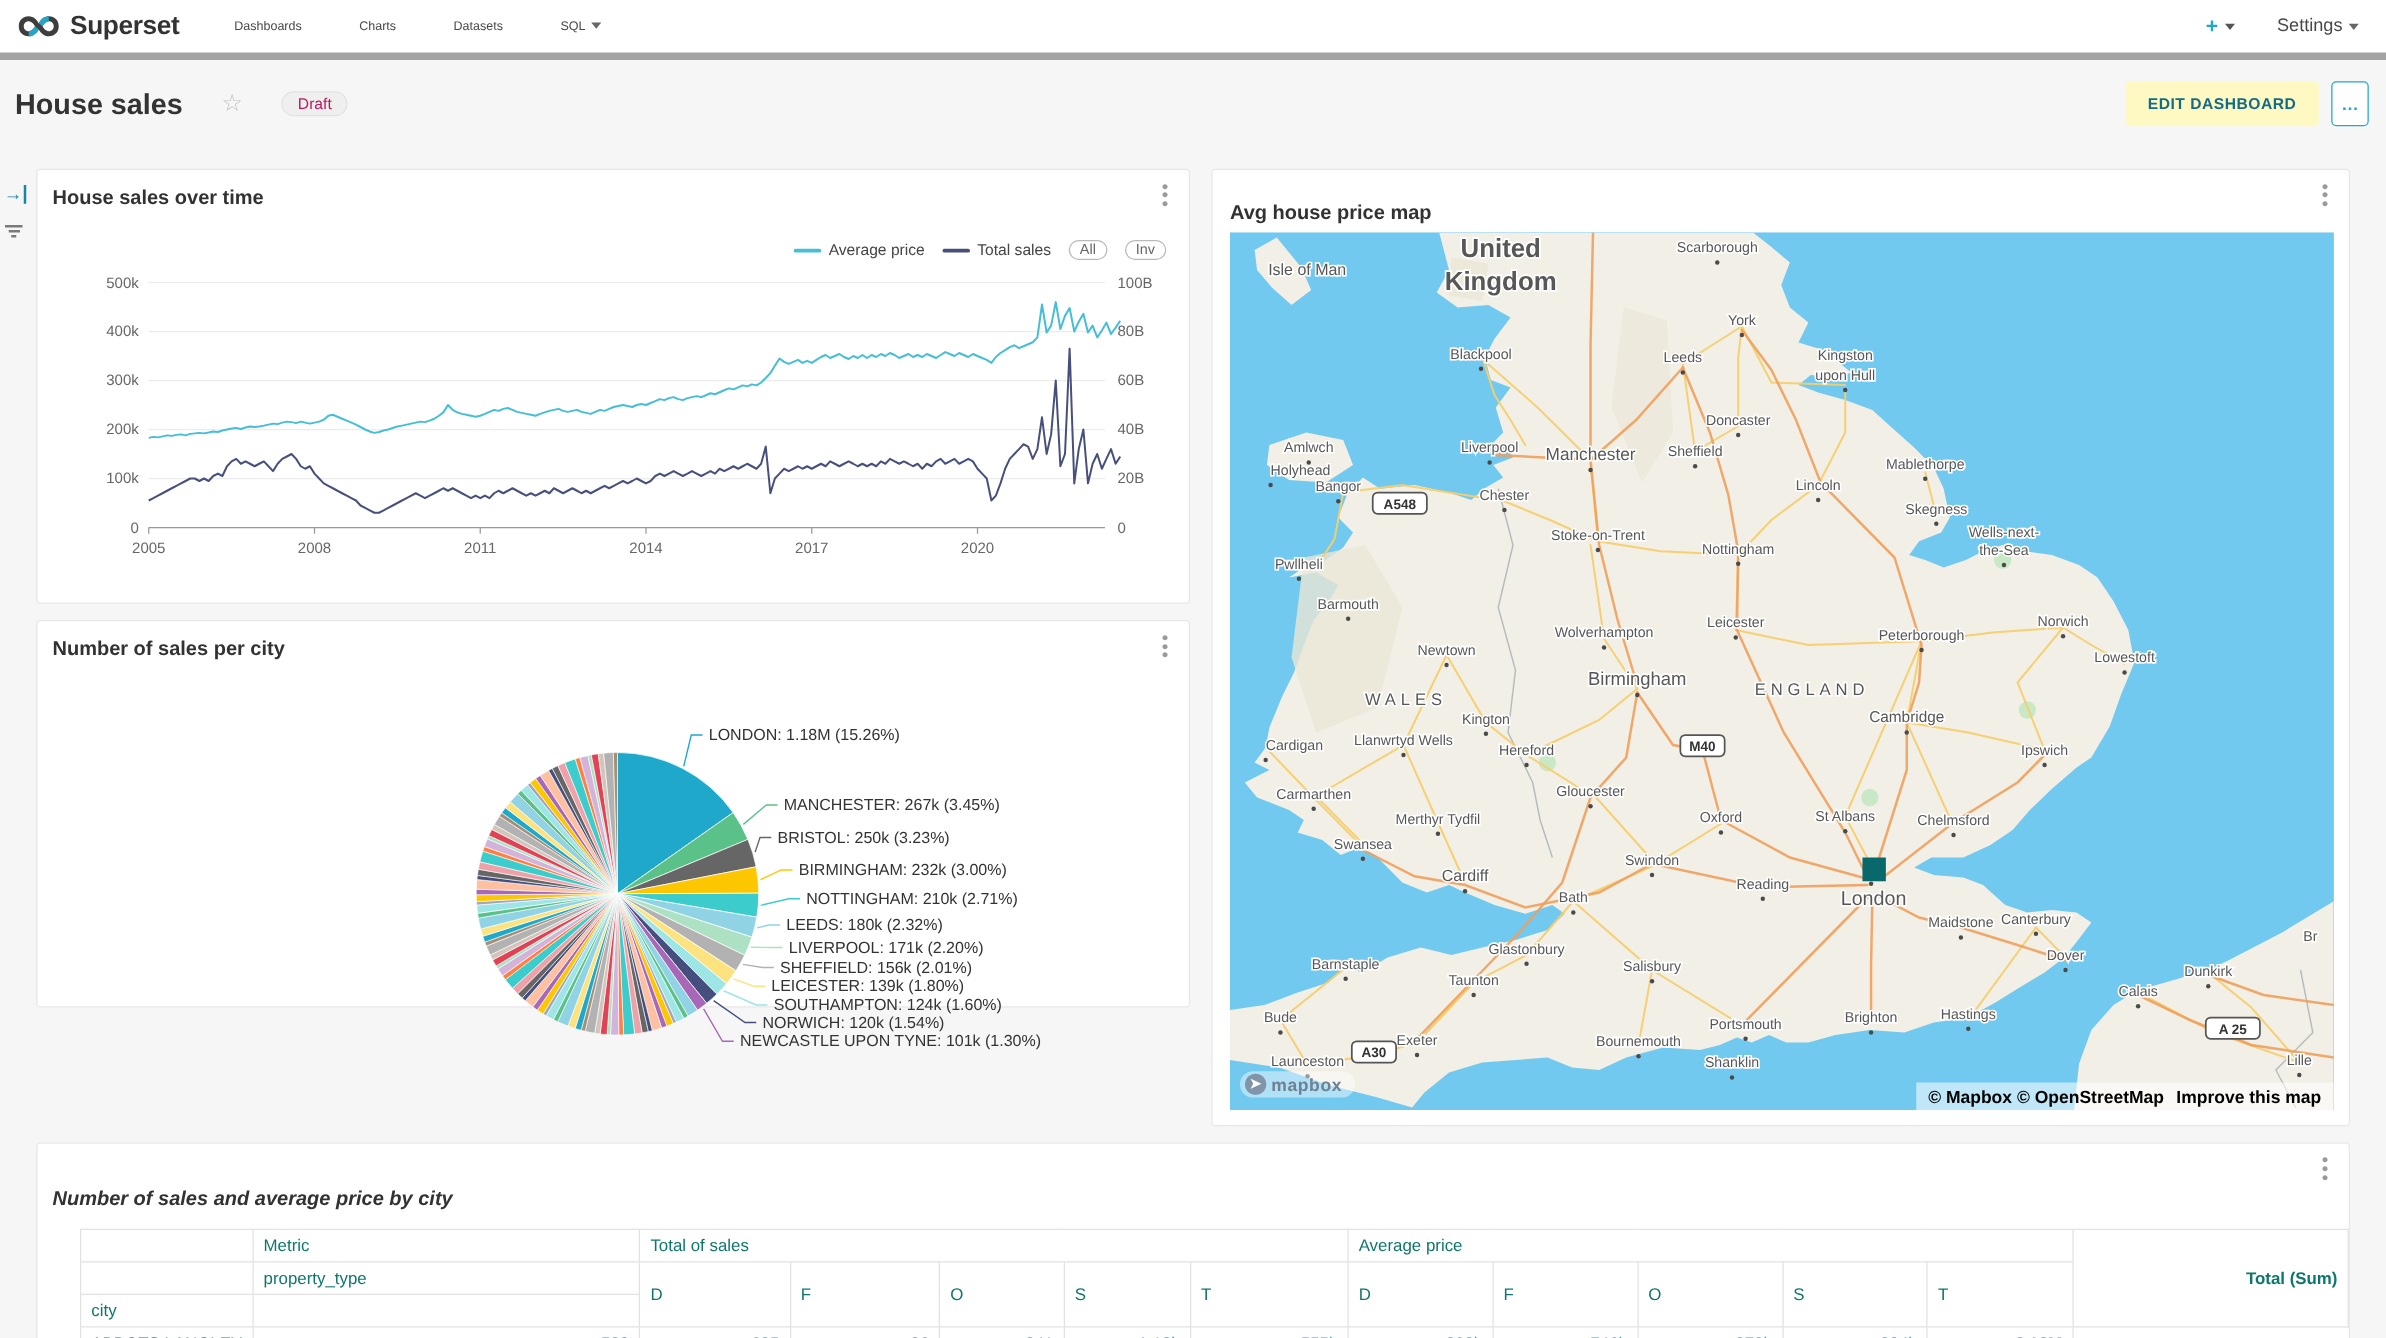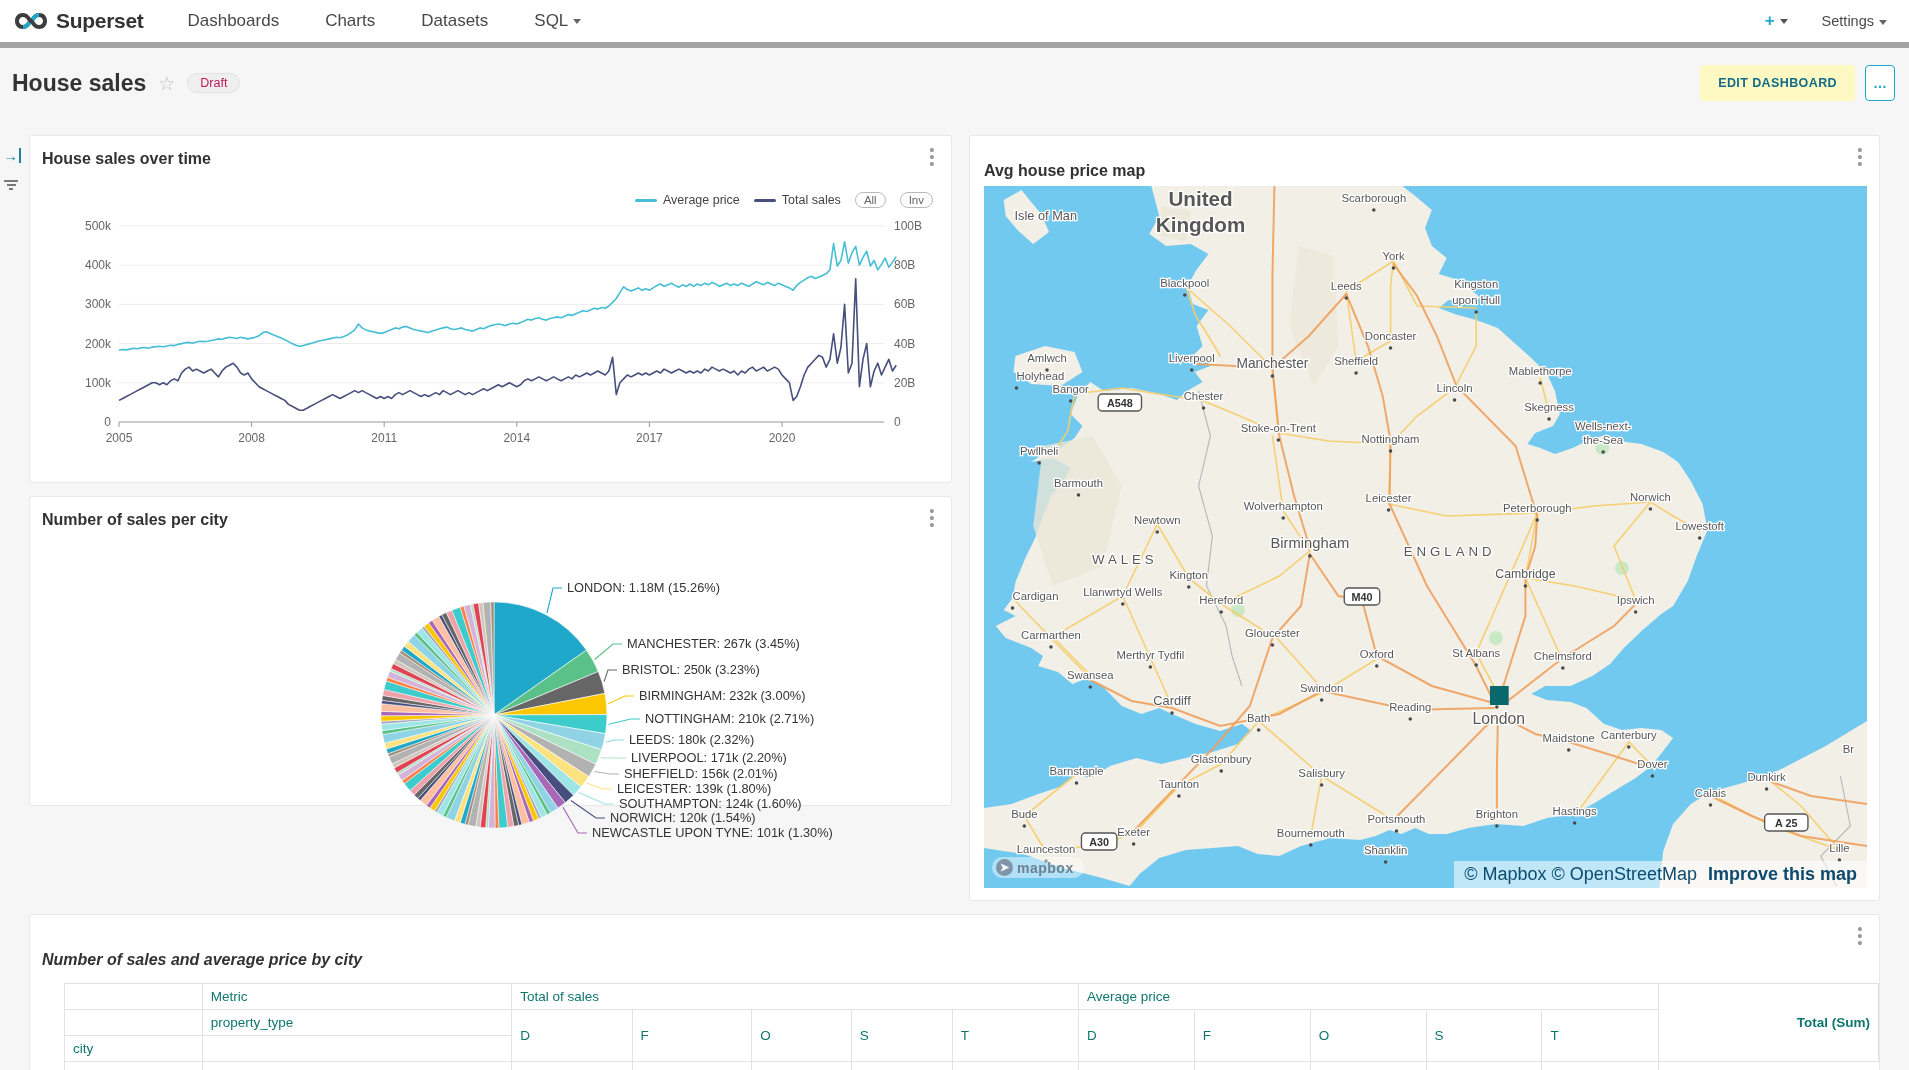--- a/index.html
+++ b/index.html
@@ -5,30 +5,30 @@
   * { margin:0; padding:0; box-sizing:border-box; }
   html,body { width:1909px; height:1070px; overflow:hidden;
     font-family:"Liberation Sans", sans-serif; background:#F6F6F6; color:#333; }
 
   
   .navbar { position:absolute; left:0; top:0; width:1909px; height:48px;
     background:#FFFFFF; border-bottom:6px solid #a3a3a3; display:flex; align-items:center; }
   .brand { display:flex; align-items:center; gap:8px; margin-left:14px; }
   .brand-text { font-size:21px; font-weight:bold; color:#333; letter-spacing:-0.3px; }
   .nav-items { display:flex; align-items:center; margin-left:44px; gap:46px; }
-  .nav-item { font-size:17px; color:#484848; cursor:pointer;text-align:right; }
+  .nav-item { font-size:10px; color:#484848; cursor:pointer;text-align:right; }
   .caret { display:inline-block; width:0; height:0; border-left:4px solid transparent;
     border-right:4px solid transparent; border-top:5px solid #666; margin-left:5px; vertical-align:middle; }
   .nav-right { margin-left:auto; display:flex; align-items:center; gap:34px; margin-right:22px; }
   .plus-btn { color:#20A7C9; font-size:17px; font-weight:bold; cursor:pointer; }
   .plus-btn .caret { border-top-color:#555; }
   .settings { font-size:14.5px; color:#484848; cursor:pointer; }
 
   
-  .dash-header { position:absolute; left:0; top:48px; width:1909px; height:70px; display:flex; align-items:center; }
+  .dash-header { position:absolute; left:0; top:48px; width:1909px; height:70px; display:flex; align-items:center;gap:19px; }
   .dash-title { font-size:23px; font-weight:bold; color:#333; margin-left:12px; }
   .fav-star { margin-left:12px; font-size:19px; color:#BFBFBF; cursor:pointer; }
   .draft-badge { margin-left:12px; background:#EFEFEF; border:1px solid #E2E2E2; color:#be185d;
     font-size:12.5px; padding:2px 12px; border-radius:11px; }
   .header-right { margin-left:auto; display:flex; align-items:center; gap:10px; margin-right:14px; }
   .edit-btn { background:#fef9c3; color:#136C87; border:none; border-radius:4px; height:36px;
     padding:0 18px; font-size:12.5px; font-weight:bold; letter-spacing:.4px; cursor:pointer;
     font-family:"Liberation Sans",sans-serif; }
   .more-btn { width:30px; height:36px; background:#fff; border:1px solid #20A7C9; border-radius:4px;
     color:#20A7C9; font-weight:bold; font-size:14px; cursor:pointer; line-height:30px; }
@@ -68,21 +68,21 @@
 
   
   #map-wrap { position:absolute; left:14px; top:50px; width:883px; height:702px; overflow:hidden; background:#72C9F0; }
   #map-svg { width:100%; height:100%; display:block; }
   .map-logo { position:absolute; left:8px; bottom:10px; display:flex; align-items:center; gap:4px;
     background:rgba(255,255,255,.45); border-radius:12px; padding:2px 10px 2px 4px; }
   .map-logo-circle { width:17px; height:17px; border-radius:50%; background:#8096A8; color:#fff;
     font-size:11px; text-align:center; line-height:17px; font-weight:bold; }
   .map-logo-text { color:#6F8091; font-weight:bold; font-size:14px; letter-spacing:.5px; }
   .map-attr { position:absolute; right:0; bottom:0; background:rgba(255,255,255,.55);
-    font-size:18px; color:#0c4a6e; padding:3px 10px; }
+    font-size:14px; color:#000000; padding:3px 10px;font-weight:bold; }
   .map-attr b { margin-left:6px; }
 
   
   .pivot { border-collapse:collapse; position:absolute; left:34px; top:68px; }
   .pivot td { border:1px solid #E2E2E2; font-size:13.5px; color:#0f766e; padding:4px 8px; height:26px;
     background:#fff; vertical-align:middle; white-space:nowrap; }
   .pivot .num { text-align:right; color:#1FA8C9; }
   .pivot .tot-h { text-align:right; font-weight:bold; }
   .pivot .tot-v { text-align:right; font-weight:bold; color:#1FA8C9; }
   .map-label { fill:#575757; stroke:#FFFFFF; stroke-width:2.6px; paint-order:stroke; }

